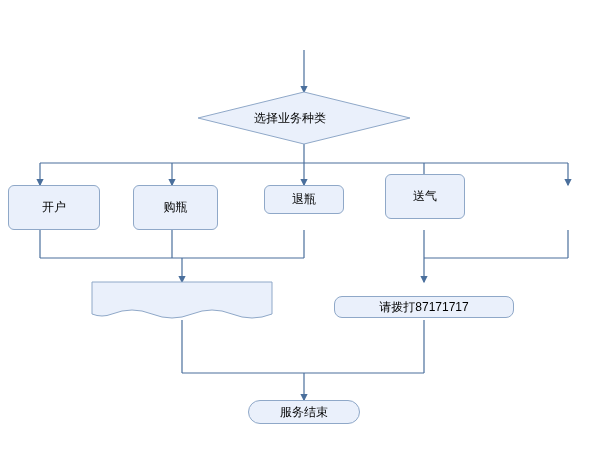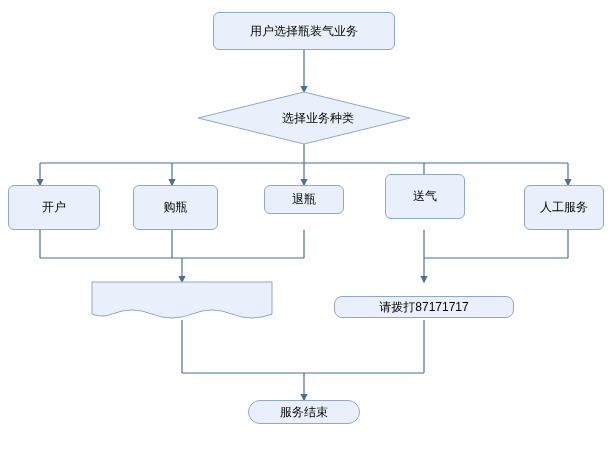--- a/index.html
+++ b/index.html
@@ -42,21 +42,21 @@
     left: 0;
     top: 0;
     width: 608px;
     height: 456px;
   }
   .diamond-label {
     position: absolute;
     font-size: 12px;
     color: #000000;
     white-space: nowrap;
-    text-align: right;
+    text-align: left;
   }
   .doc-label {
     position: absolute;
     font-size: 12px;
     color: #000000;
     white-space: nowrap;
     text-align: center;
   }
 </style>
 </head>
@@ -98,23 +98,20 @@
       <line x1="424" y1="320" x2="424" y2="373"></line>
       <line x1="182" y1="373" x2="424" y2="373"></line>
       <line x1="304" y1="373" x2="304" y2="400" marker-end="url(#arrow)"></line>
 
       <polygon points="304,92 410,118 304,144 198,118" fill="#eaf0fb" stroke="#8fa8c8" stroke-width="1"></polygon>
 
       <path d="M92,282 L272,282 L272,314 Q252,322 232,314 Q212,306 192,314 Q172,322 152,314 Q132,306 112,314 Q102,318 92,314 Z" fill="#eaf0fb" stroke="#8fa8c8" stroke-width="1"></path>
     </g>
   </svg>
 
-  <div class="node rounded" style="left:213px; top:12px; width:182px; height:38px;">
-    <span>用户选择瓶装气业务</span>
-  </div>
 
   <div class="diamond-label" style="left:254px; top:110px; width:100px;">
     <span>选择业务种类</span>
   </div>
 
   <div class="node rounded" style="left:8px; top:185px; width:92px; height:45px;">
     <span>开户</span>
   </div>
 
   <div class="node rounded" style="left:133px; top:185px; width:85px; height:45px;">
@@ -122,23 +119,20 @@
   </div>
 
   <div class="node rounded" style="left:264px; top:185px; width:80px; height:29px;">
     <span>退瓶</span>
   </div>
 
   <div class="node rounded" style="left:385px; top:174px; width:80px; height:45px;">
     <span>送气</span>
   </div>
 
-  <div class="node rounded" style="left:524px; top:185px; width:80px; height:45px;">
-    <span>人工服务</span>
-  </div>
 
 
   <div class="node rounded" style="left:334px; top:296px; width:180px; height:22px;border-radius:8px;">
     <span>请拨打87171717</span>
   </div>
 
   <div class="node terminator" style="left:248px; top:400px; width:112px; height:24px;">
     <span>服务结束</span>
   </div>
 

